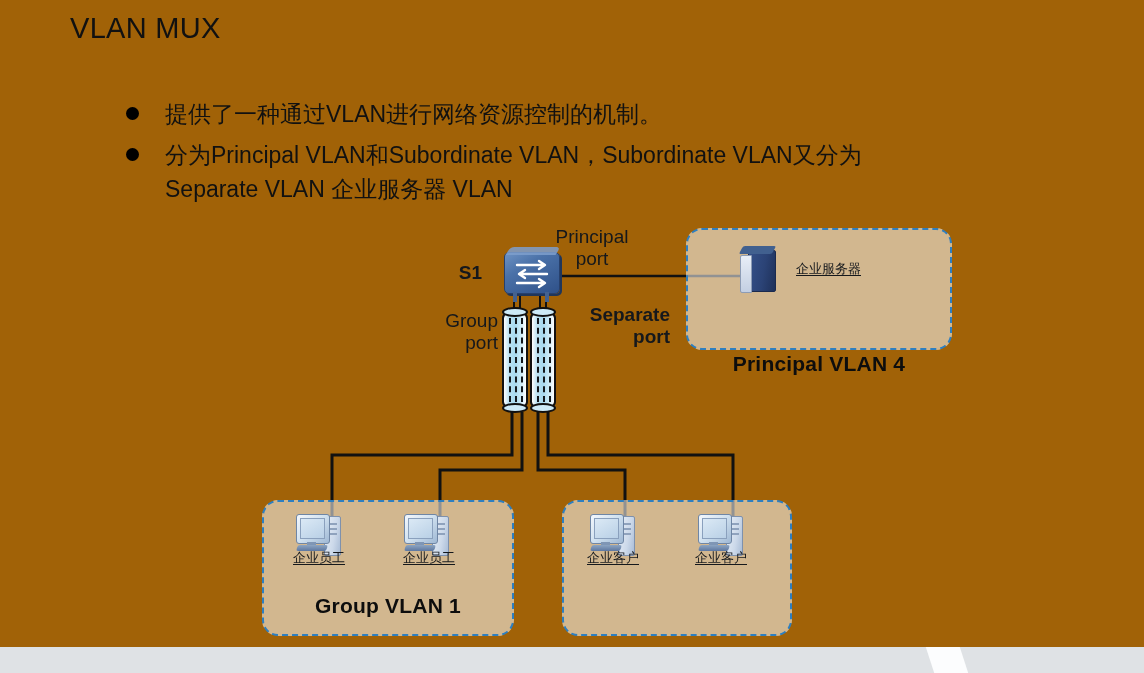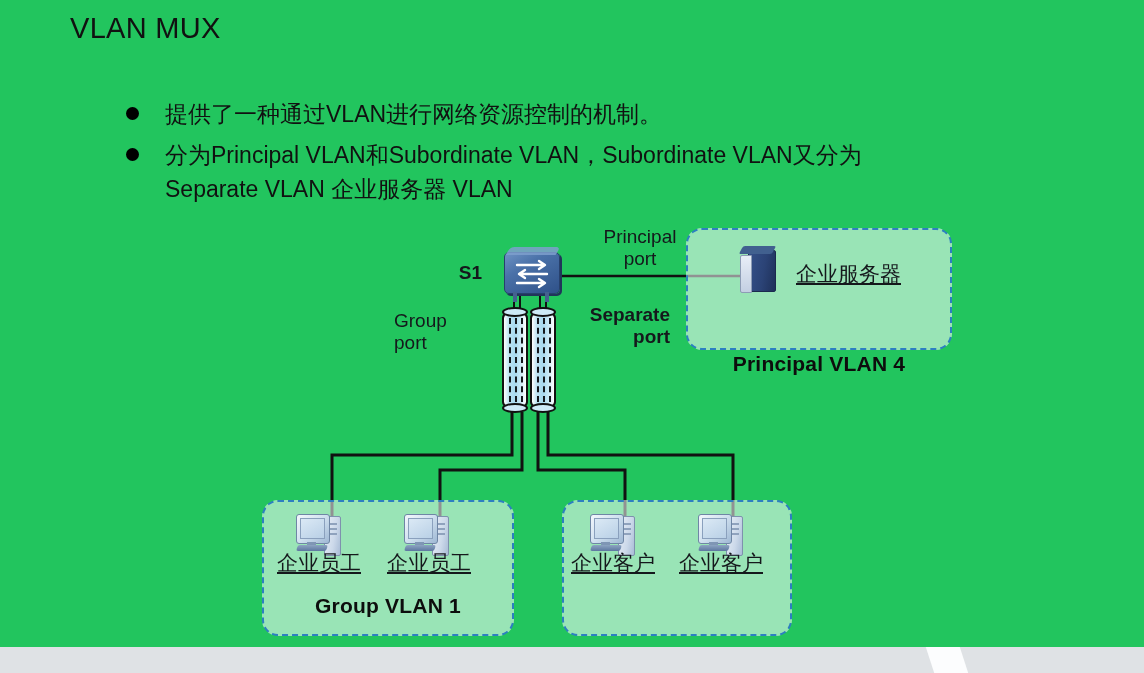--- a/index.html
+++ b/index.html
@@ -12,21 +12,21 @@
     height: 673px;
     background: #ffffff;
     font-family: "Liberation Sans", "DejaVu Sans", sans-serif;
     color: #1a1a1a;
     overflow: hidden;
     position: relative;
   }
   #slide {
     position: absolute;
     inset: 0;
-    background: #22c55e;
+    background: #a16207;
   }
 
   
   #title {
     position: absolute;
     left: 70px;
     top: 12px;
     font-size: 29px;
     font-weight: 400;
     letter-spacing: 0.3px;
@@ -88,21 +88,21 @@
     line-height: 1.14;
     white-space: pre-line;
   }
   .label-bold {
     font-weight: bold;
     font-size: 21px;
     letter-spacing: 0.2px;
     color: #0d0d0d;
   }
   .label-cn {
-    font-size: 21px;
+    font-size: 13px;
     color: #15181c;
     text-decoration: underline;
     text-underline-offset: 2px;
     white-space: nowrap;
   }
 
   
   .icon-wrap { position: absolute; }
 
   
@@ -305,25 +305,25 @@
       <div class="pipe-cap" style="bottom:-5px;"></div>
     </div>
     <div class="pipe" style="left:530px; top:310px; height:100px;">
       <div class="pipe-cap" style="top:-5px;"></div>
       <div class="pipe-dash" style="left:5px;"></div>
       <div class="pipe-dash" style="left:11px;"></div>
       <div class="pipe-dash" style="left:17px;"></div>
       <div class="pipe-cap" style="bottom:-5px;"></div>
     </div>
 
-    <div class="label" style="left:580px; top:226px; width:120px;">Principal
+    <div class="label" style="left:532px; top:226px; width:120px;">Principal
 port</div>
     <div class="label" style="left:560px; top:304px; width:110px; text-align:right;font-weight:bold;">Separate
 port</div>
-    <div class="label" style="left:394px; top:310px; width:104px; text-align:left;">Group
+    <div class="label" style="left:394px; top:310px; width:104px; text-align:right;">Group
 port</div>
 
     <div class="dbox" style="left:686px; top:228px; width:266px; height:122px;"></div>
 
     <div class="icon-wrap" style="left:748px; top:250px;">
       <div class="srv-body">
         <div class="srv-top"></div>
         <div class="srv-side"></div>
       </div>
     </div>

